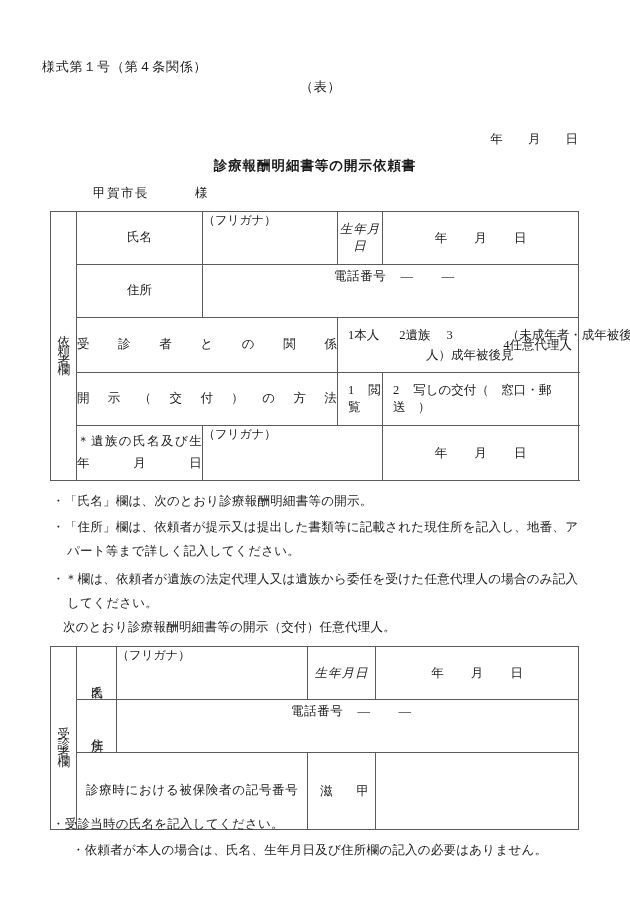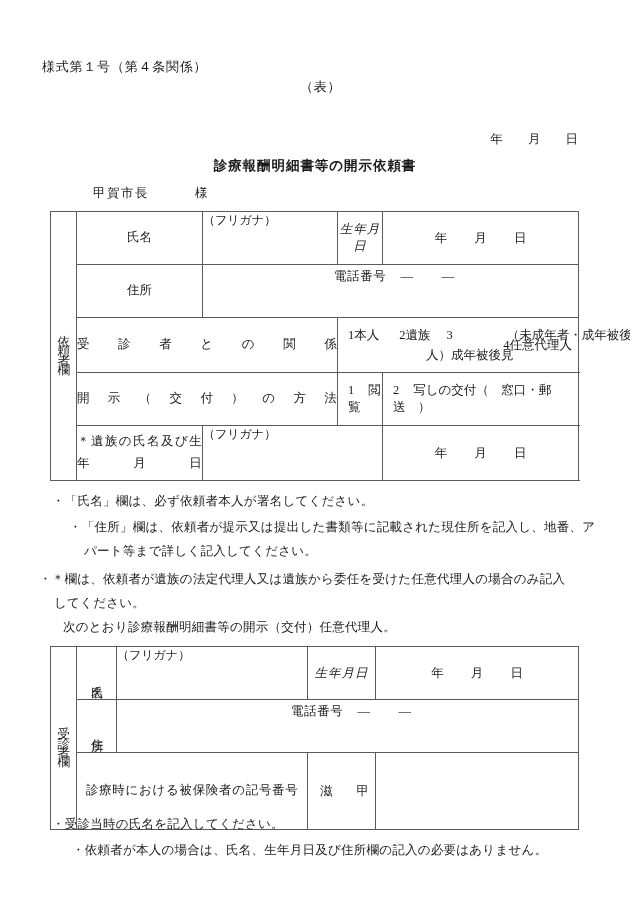--- a/index.html
+++ b/index.html
@@ -263,26 +263,26 @@
         <td colspan="2" class="furigana" style="vertical-align:top;">（フリガナ）</td>
         <td colspan="2" class="ymd">
           <span>年</span>
           <span>月</span>
           <span>日</span>
         </td>
       </tr>
     </tbody>
   </table>
 
-  <div class="note" style="left:52px; top:489px;">・「氏名」欄は、必ず依頼者本人が署名してください。</div>
-  <div class="note" style="left:69px; top:515px;">
+  <div class="note" style="left:52px; top:489px;">・「氏名」欄は、次のとおり診療報酬明細書等の開示。</div>
+  <div class="note" style="left:52px; top:515px;">
     <span>・「住所」欄は、依頼者が提示又は提出した書類等に記載された現住所を記入し、地番、ア</span>
     <span class="cont">パート等まで詳しく記入してください。</span>
   </div>
-  <div class="note" style="left:39px; top:567px;">
+  <div class="note" style="left:52px; top:567px;">
     <span>・＊欄は、依頼者が遺族の法定代理人又は遺族から委任を受けた任意代理人の場合のみ記入</span>
     <span class="cont">してください。</span>
   </div>
 
   <div class="lead" style="left:63px; top:619px;">次のとおり診療報酬明細書等の開示（交付）任意代理人。</div>
 
   <table class="form-table" style="left:50px; top:646px; width:528px;">
     <colgroup>
       <col style="width:26px">
       <col style="width:40px">

